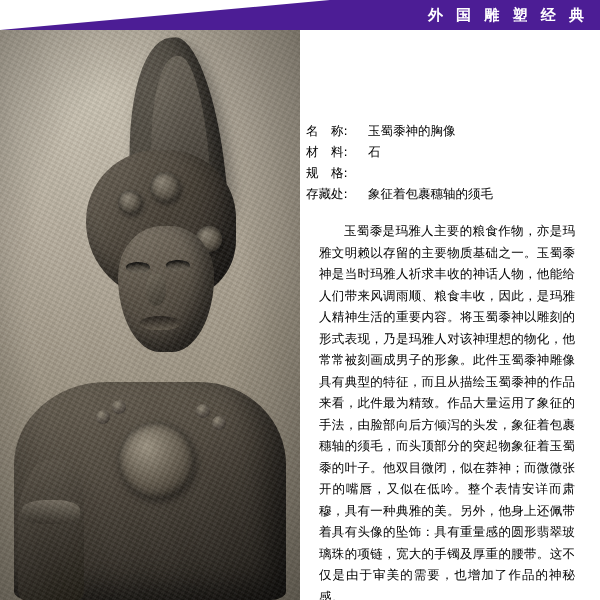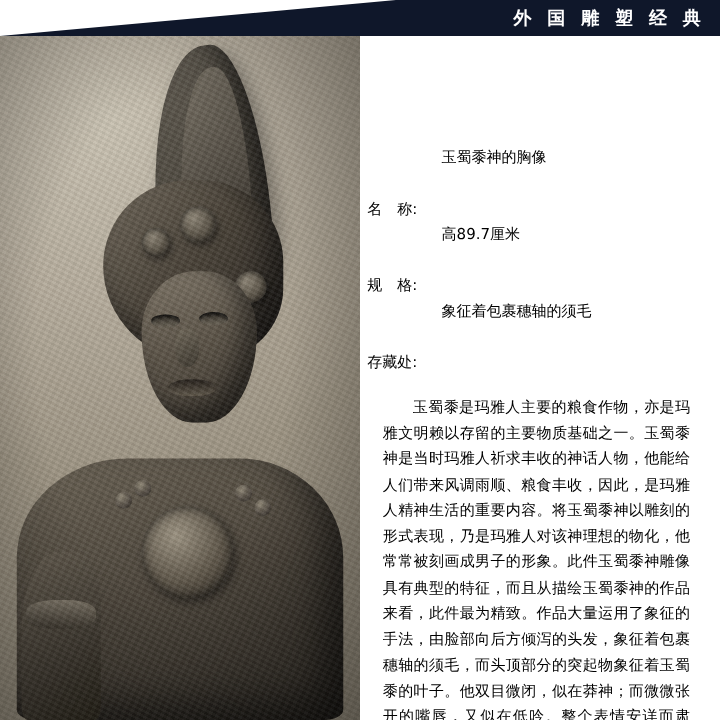--- a/index.html
+++ b/index.html
@@ -14,21 +14,21 @@
     position: relative;
     width: 600px; height: 600px;
     background: #ffffff;
   }
 
   
   .banner {
     position: absolute;
     top: 0; left: 0;
     width: 600px; height: 30px;
-    background: #0f172a;
+    background: #4c1d95;
   }
   .banner-cut {
     position: absolute;
     top: 0; left: 0;
     width: 0; height: 0;
     border-left: 330px solid #ffffff;
     border-bottom: 30px solid transparent;
   }
   .banner-title {
     position: absolute;
@@ -191,21 +191,20 @@
   .spec-row {
     display: flex;
     font-size: 12.5px;
     line-height: 21px;
     white-space: nowrap;
   }
   .spec-label {
     width: 62px;
     flex: 0 0 62px;
     letter-spacing: 0;
-    margin-top: 43px;
   }
   .spec-value { flex: 1 1 auto; }
 
   .body-text {
     font-size: 12.5px;
     line-height: 21.5px;
     text-align: justify;
     text-justify: inter-ideograph;
     margin: 13px;
   }
@@ -249,22 +248,25 @@
   </div>
 
   <div class="textcol">
 
     <div class="specs">
       <div class="spec-row">
         <span class="spec-label">名　称:</span>
         <span class="spec-value">玉蜀黍神的胸像</span>
       </div>
       <div class="spec-row">
+        <span class="spec-label">材　料:</span>
+        <span class="spec-value">石</span>
+      </div>
+      <div class="spec-row">
         <span class="spec-label">规　格:</span>
-        <span class="spec-value">高89.7厘米</span>
       </div>
       <div class="spec-row">
         <span class="spec-label">存藏处:</span>
         <span class="spec-value">象征着包裹穗轴的须毛</span>
       </div>
     </div>
 
     <div class="body-text">
       <p>玉蜀黍是玛雅人主要的粮食作物，亦是玛雅文明赖以存留的主要物质基础之一。玉蜀黍神是当时玛雅人祈求丰收的神话人物，他能给人们带来风调雨顺、粮食丰收，因此，是玛雅人精神生活的重要内容。将玉蜀黍神以雕刻的形式表现，乃是玛雅人对该神理想的物化，他常常被刻画成男子的形象。此件玉蜀黍神雕像具有典型的特征，而且从描绘玉蜀黍神的作品来看，此件最为精致。作品大量运用了象征的手法，由脸部向后方倾泻的头发，象征着包裹穗轴的须毛，而头顶部分的突起物象征着玉蜀黍的叶子。他双目微闭，似在莽神；而微微张开的嘴唇，又似在低吟。整个表情安详而肃穆，具有一种典雅的美。另外，他身上还佩带着具有头像的坠饰：具有重量感的圆形翡翠玻璃珠的项链，宽大的手镯及厚重的腰带。这不仅是由于审美的需要，也增加了作品的神秘感。</p>
     </div>

